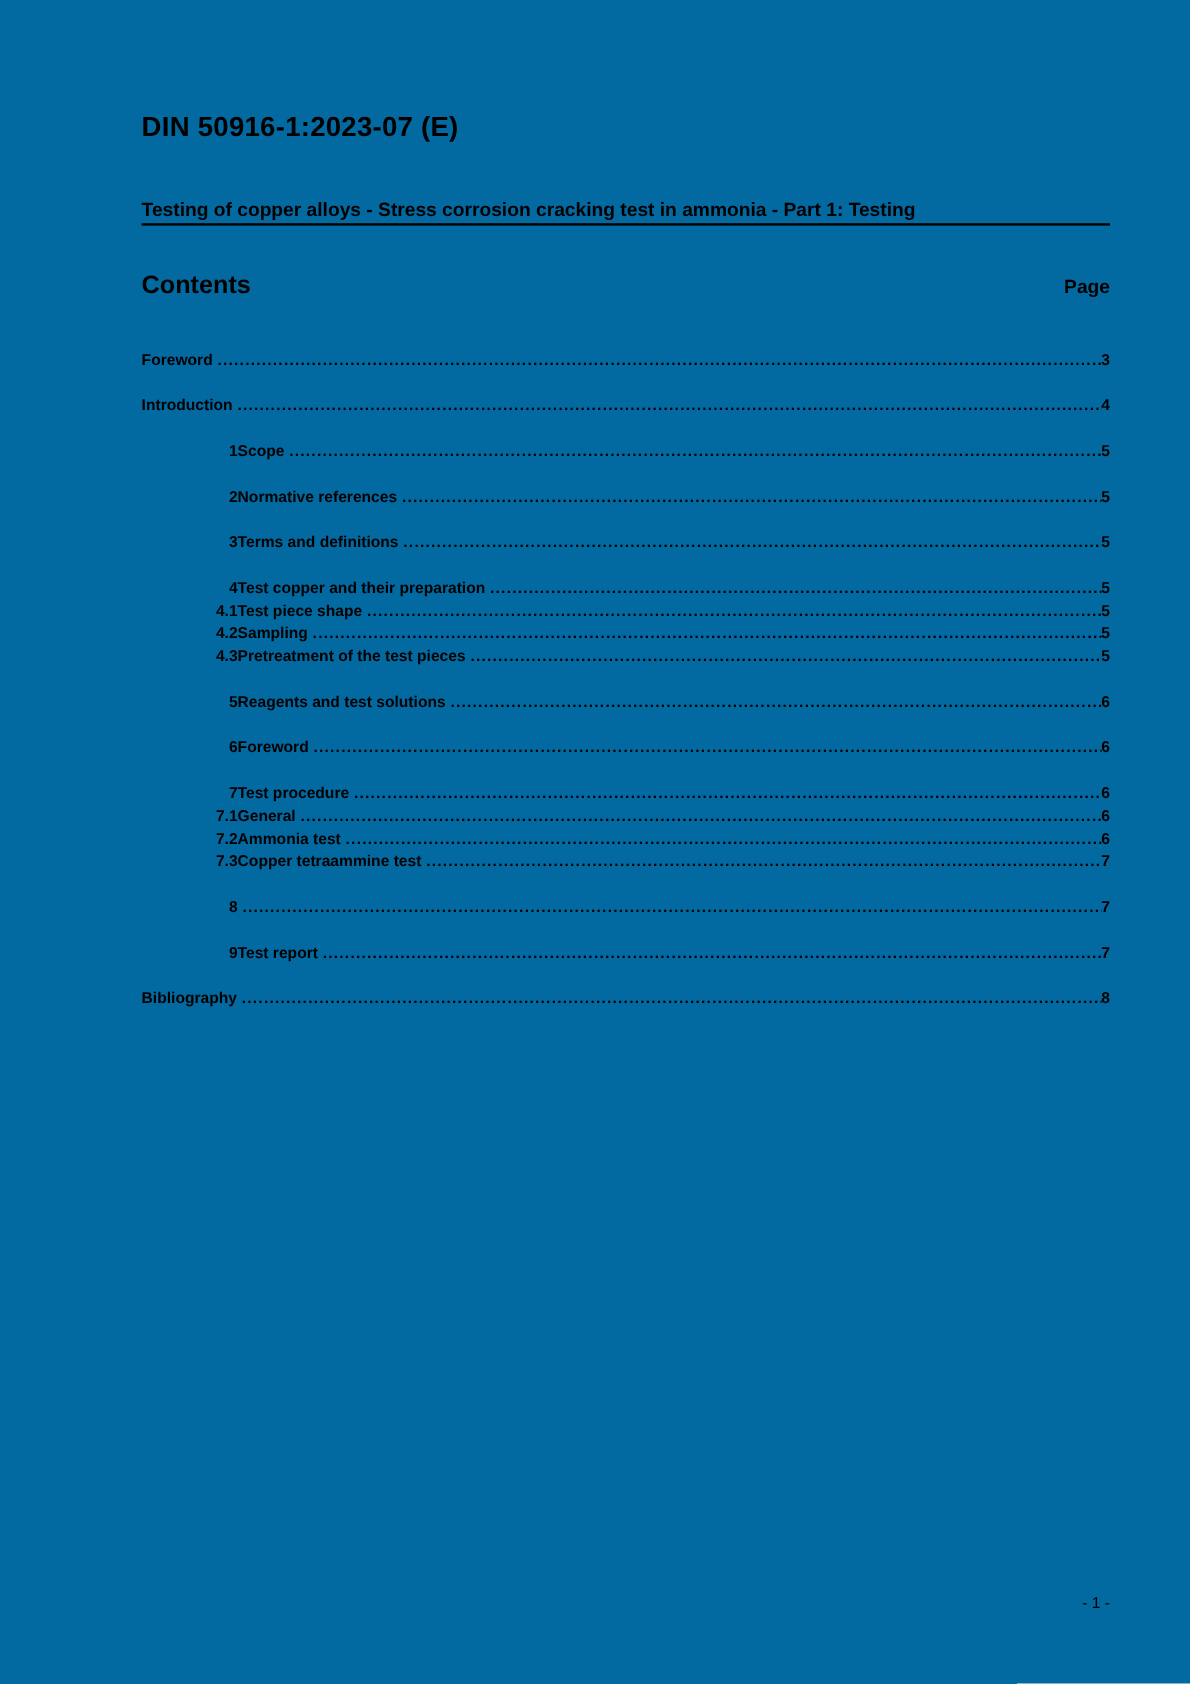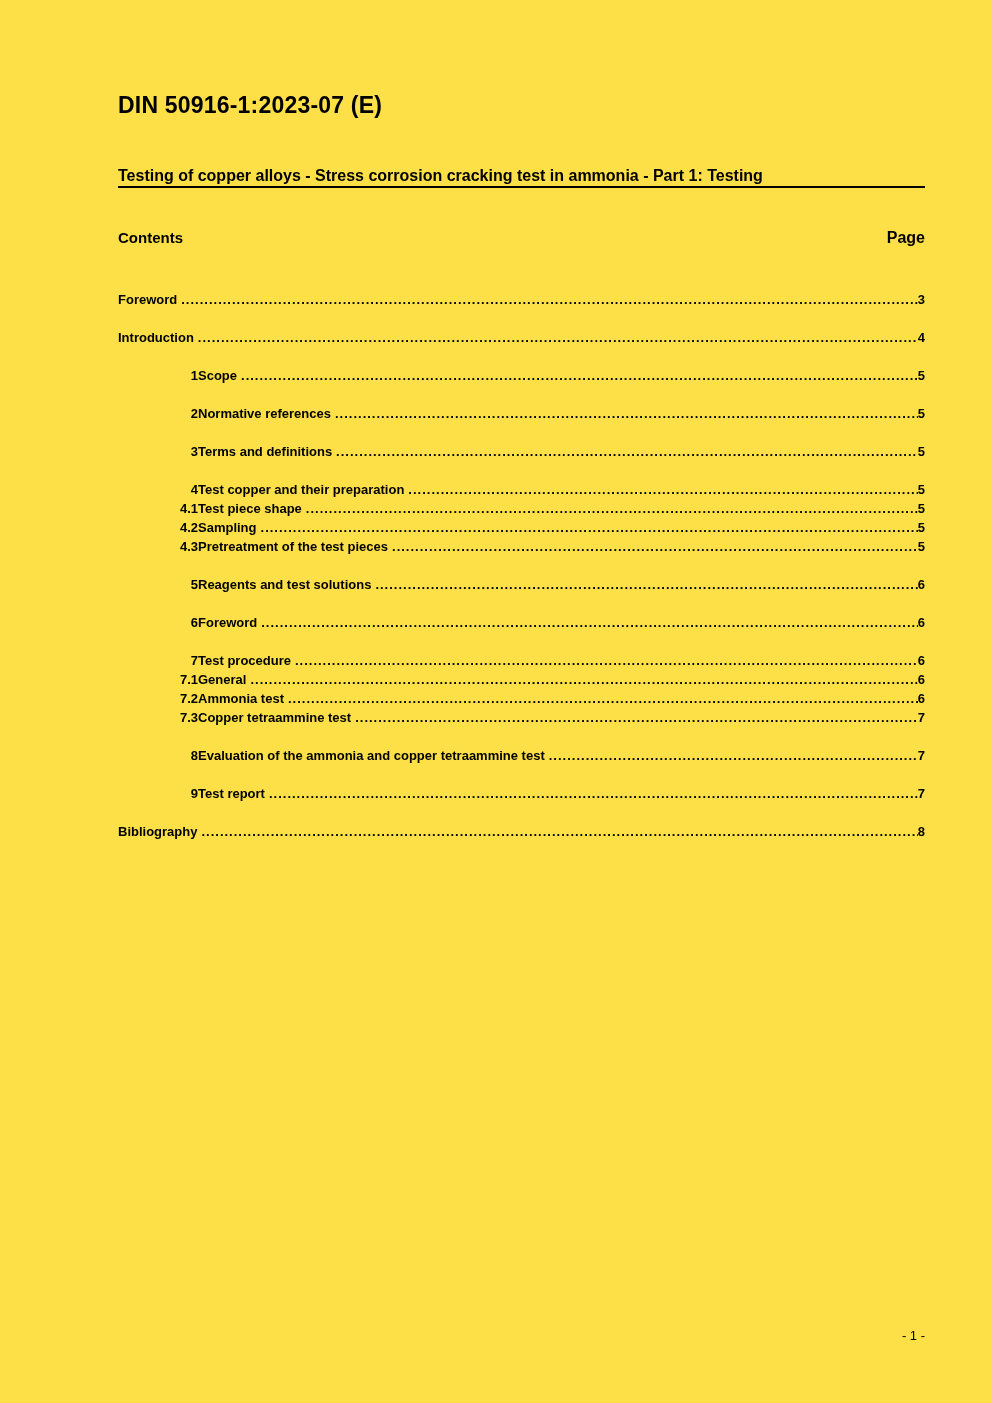--- a/index.html
+++ b/index.html
@@ -1,20 +1,20 @@
 <!DOCTYPE html>
 <html><head>
 <meta charset="utf-8">
 <style>
   html, body { margin: 0; padding: 0; background: #e8e8e8; }
   .page {
     position: relative;
     width: 992px;
     height: 1403px;
-    background: #fde047;
+    background: #0369a1;
     font-family: "Liberation Sans", sans-serif;
     color: #000000;
     overflow: hidden;
   }
   .content {
     position: absolute;
     left: 118px;
     right: 67px;
     top: 0;
   }
@@ -34,21 +34,21 @@
     border-bottom: 2px solid #000000;
   }
   .doc-title span { display: block; }
   .contents-bar {
     display: flex;
     justify-content: space-between;
     align-items: baseline;
     margin-top: 36px;
   }
   .contents-heading {
-    font-size: 15px;
+    font-size: 21px;
     font-weight: bold;
     line-height: 28px;
   }
   .page-label {
     font-size: 16px;
     font-weight: bold;
   }
   .toc {
     margin-top: 38px;
     font-size: 13px;
@@ -201,21 +201,20 @@
 
       <div class="toc-row">
         <span class="toc-num">7.3</span>
         <span class="toc-title">Copper tetraammine test</span>
         <span class="toc-leader"></span>
         <span class="toc-page">7</span>
       </div>
 
       <div class="toc-row gap">
         <span class="toc-num">8</span>
-        <span class="toc-title">Evaluation of the ammonia and copper tetraammine test</span>
         <span class="toc-leader"></span>
         <span class="toc-page">7</span>
       </div>
 
       <div class="toc-row gap">
         <span class="toc-num">9</span>
         <span class="toc-title">Test report</span>
         <span class="toc-leader"></span>
         <span class="toc-page">7</span>
       </div>

